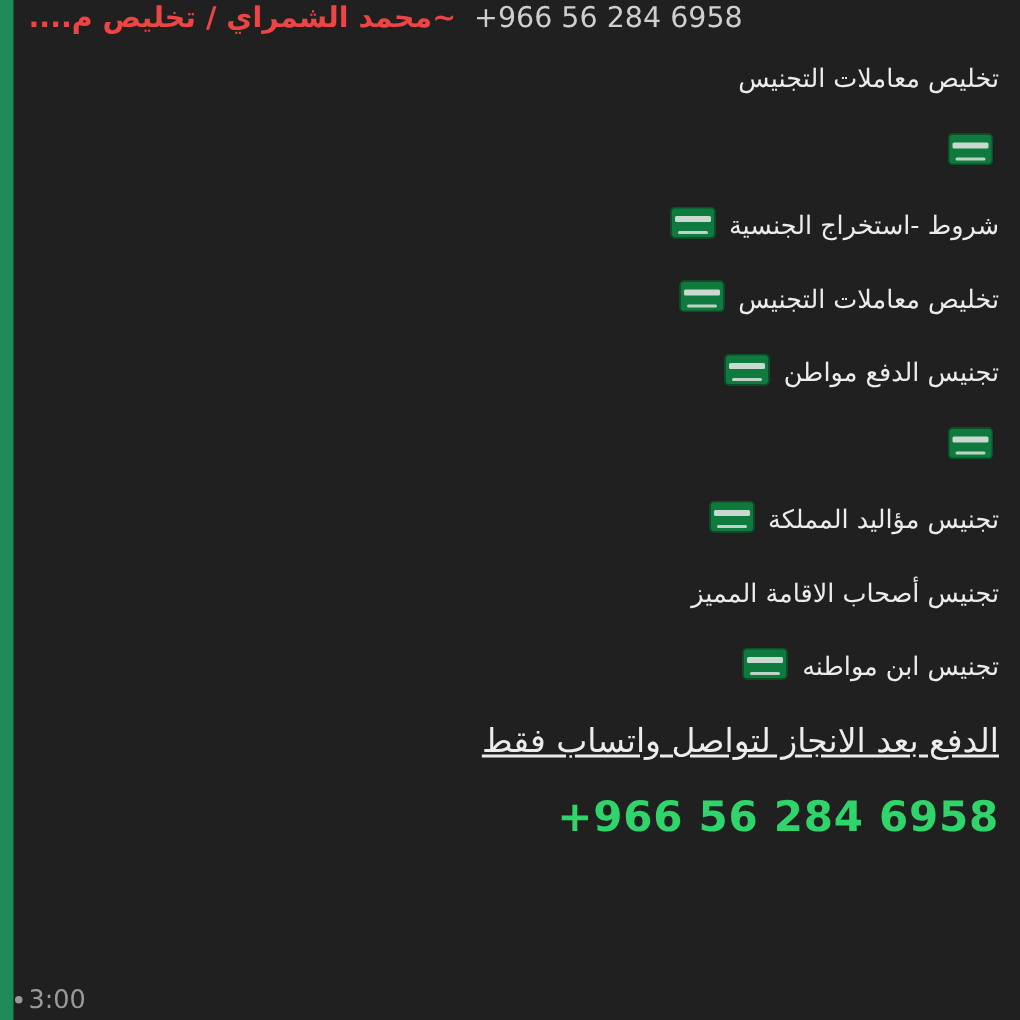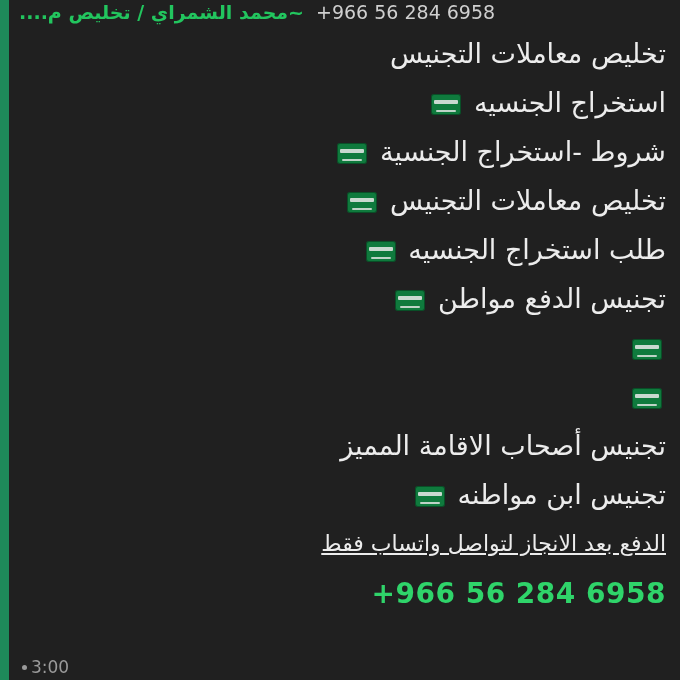--- a/index.html
+++ b/index.html
@@ -49,21 +49,21 @@
     display: flex;
     flex-direction: row-reverse;
     align-items: baseline;
     justify-content: flex-start;
     gap: 12px;
     padding-top: 1px;
     height: 26px;
   }
 
   .contact-name {
-    color: #22c55e;
+    color: #ef4444;
     font-size: 19px;
     font-weight: bold;
     white-space: nowrap;
     direction: rtl;
     letter-spacing: 0;
   }
 
   .phone-top {
     color: #cfcfcf;
     font-size: 19px;
@@ -71,21 +71,21 @@
     white-space: nowrap;
     font-family: "DejaVu Sans", "Liberation Sans", sans-serif;
   }
 
   .lines {
     margin-top: 2px;
   }
 
   .line {
     color: #ececec;
-    font-size: 27px;
+    font-size: 17px;
     line-height: 49px;
     white-space: nowrap;
     text-align: right;
     direction: rtl;
     font-weight: normal;
   }
 
   .line.small {
     font-size: 22px;
     text-decoration: underline;
@@ -132,21 +132,21 @@
     font-weight: bold;
     direction: ltr;
     text-align: right;
     line-height: 44px;
     padding-top: 4px;
     letter-spacing: 0.5px;
   }
 
   .timestamp {
     position: absolute;
-    left: 22px;
+    left: 10px;
     bottom: 3px;
     color: #9a9a9a;
     font-size: 17px;
     direction: ltr;
   }
   .timestamp .dot {
     display: inline-block;
     width: 5px;
     height: 5px;
     border-radius: 50%;
@@ -167,43 +167,39 @@
     <div class="top-row">
       <span class="contact-name">~محمد الشمراي / تخليص م....</span>
       <span class="phone-top">+966 56 284 6958</span>
     </div>
 
     <div class="lines">
       <div class="line">
         <span>تخليص معاملات التجنيس</span>
       </div>
       <div class="line">
-        <span>استخراج الجنسيه</span>
         <span class="flag"></span>
       </div>
       <div class="line">
         <span>شروط -استخراج الجنسية</span>
         <span class="flag"></span>
       </div>
       <div class="line">
         <span>تخليص معاملات التجنيس</span>
         <span class="flag"></span>
       </div>
       <div class="line">
-        <span>طلب استخراج الجنسيه</span>
-        <span class="flag"></span>
-      </div>
-      <div class="line">
         <span>تجنيس الدفع مواطن</span>
         <span class="flag"></span>
       </div>
       <div class="line">
         <span class="flag"></span>
       </div>
       <div class="line">
+        <span>تجنيس مؤاليد المملكة</span>
         <span class="flag"></span>
       </div>
       <div class="line">
         <span>تجنيس أصحاب الاقامة المميز</span>
       </div>
       <div class="line">
         <span>تجنيس ابن مواطنه</span>
         <span class="flag"></span>
       </div>
       <div class="line small">

